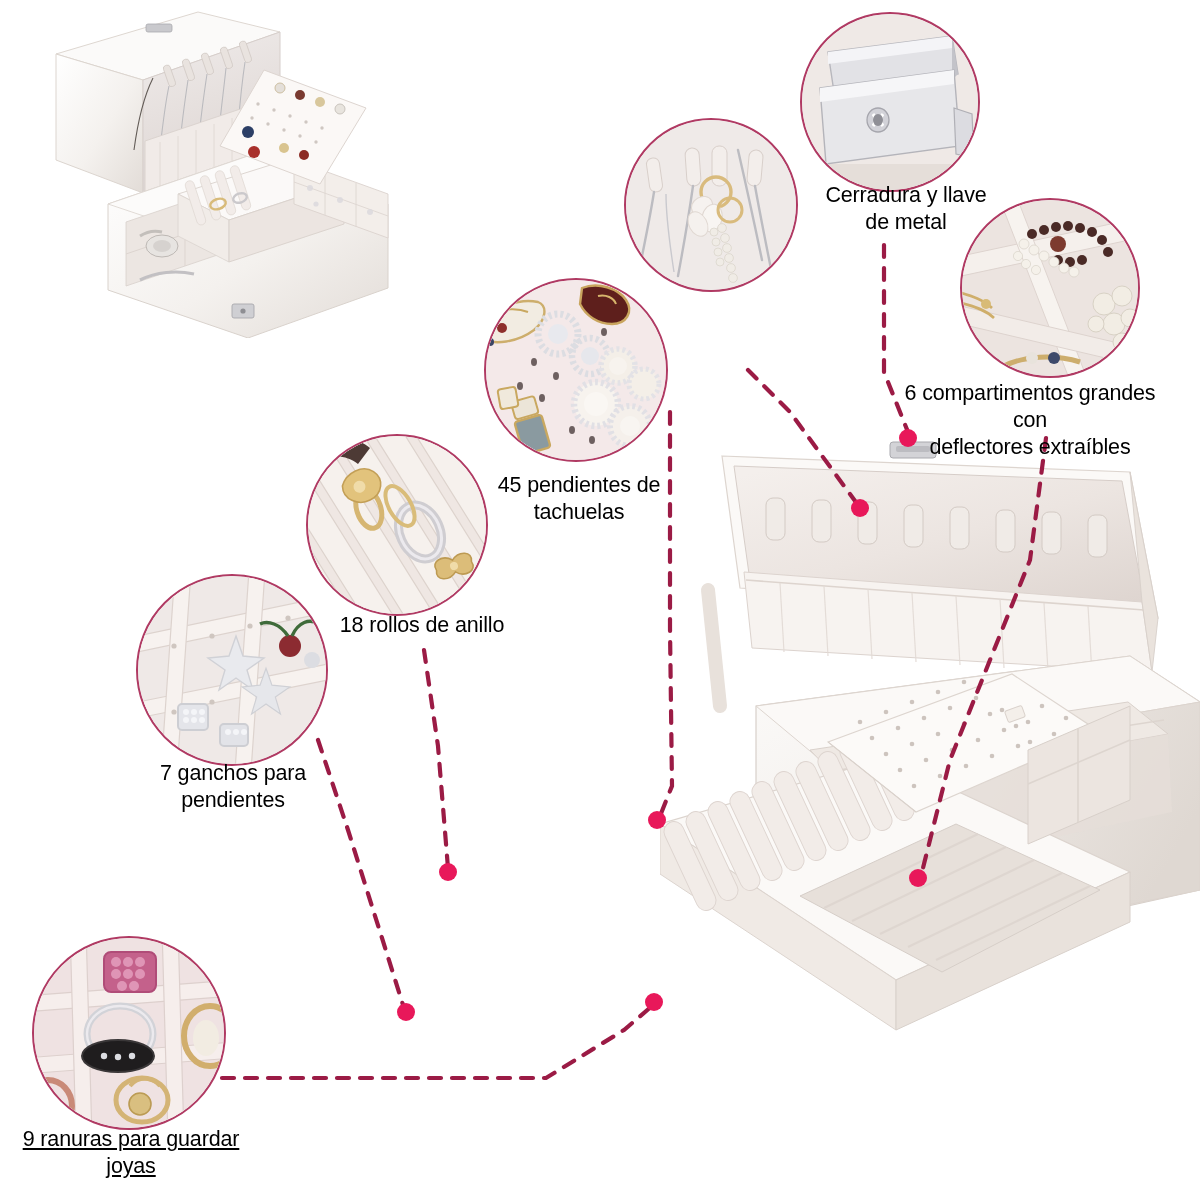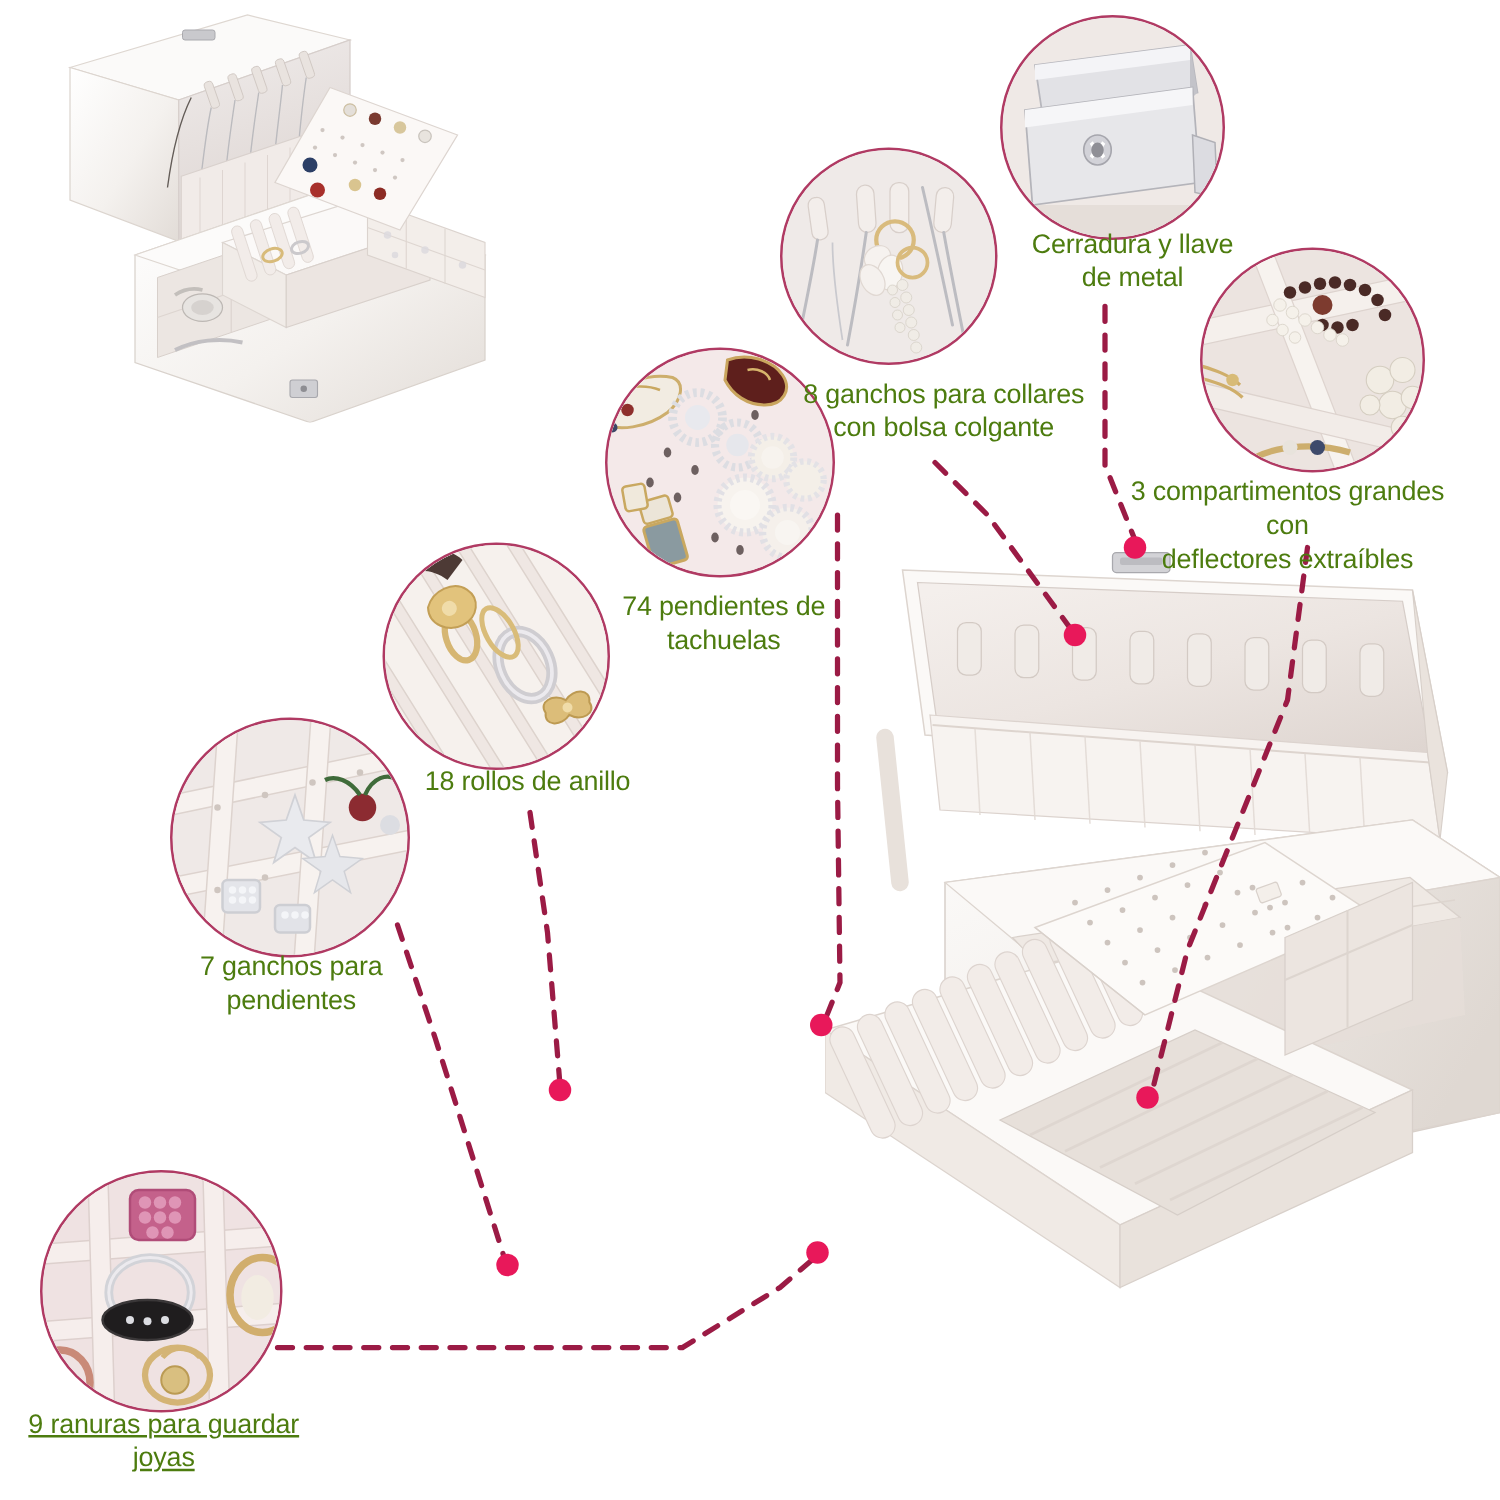--- a/index.html
+++ b/index.html
@@ -9,21 +9,21 @@
     background:#ffffff;
   }
   #stage{position:absolute;inset:0;width:1200px;height:1200px;}
 
   
   #connectors{position:absolute;left:0;top:0;width:1200px;height:1200px;pointer-events:none;}
 
   
   .label{
     position:absolute;
-    color:#4d7c0f;
+    color:#000000;
     font-size:21.5px;
     line-height:1.26;
     text-align:center;
     letter-spacing:-0.15px;
     white-space:pre-line;
     font-family:"Liberation Sans", sans-serif;
   }
 
   
   .bubble{
@@ -687,27 +687,25 @@
         <g transform="translate(14,168)">
           <ellipse cx="0" cy="0" rx="24" ry="26" fill="none" stroke="#c98a78" stroke-width="6"></ellipse>
         </g>
       </svg>
     </div>
   </div>
 
   <div class="label" style="left:798px;top:182px;width:216px;">Cerradura y llave
 de metal</div>
 
-  <div class="label" style="left:640px;top:302px;width:230px;">8 ganchos para collares
-con bolsa colgante</div>
-
-  <div class="label" style="left:896px;top:380px;width:268px;">3 compartimentos grandes con
+
+  <div class="label" style="left:896px;top:380px;width:268px;">6 compartimentos grandes con
 deflectores extraíbles</div>
 
-  <div class="label" style="left:488px;top:472px;width:182px;">74 pendientes de
+  <div class="label" style="left:488px;top:472px;width:182px;">45 pendientes de
 tachuelas</div>
 
   <div class="label" style="left:326px;top:612px;width:192px;">18 rollos de anillo</div>
 
   <div class="label" style="left:140px;top:760px;width:186px;">7 ganchos para
 pendientes</div>
 
   <div class="label" style="left:12px;top:1126px;width:238px;text-decoration:underline;">9 ranuras para guardar
 joyas</div>
 

